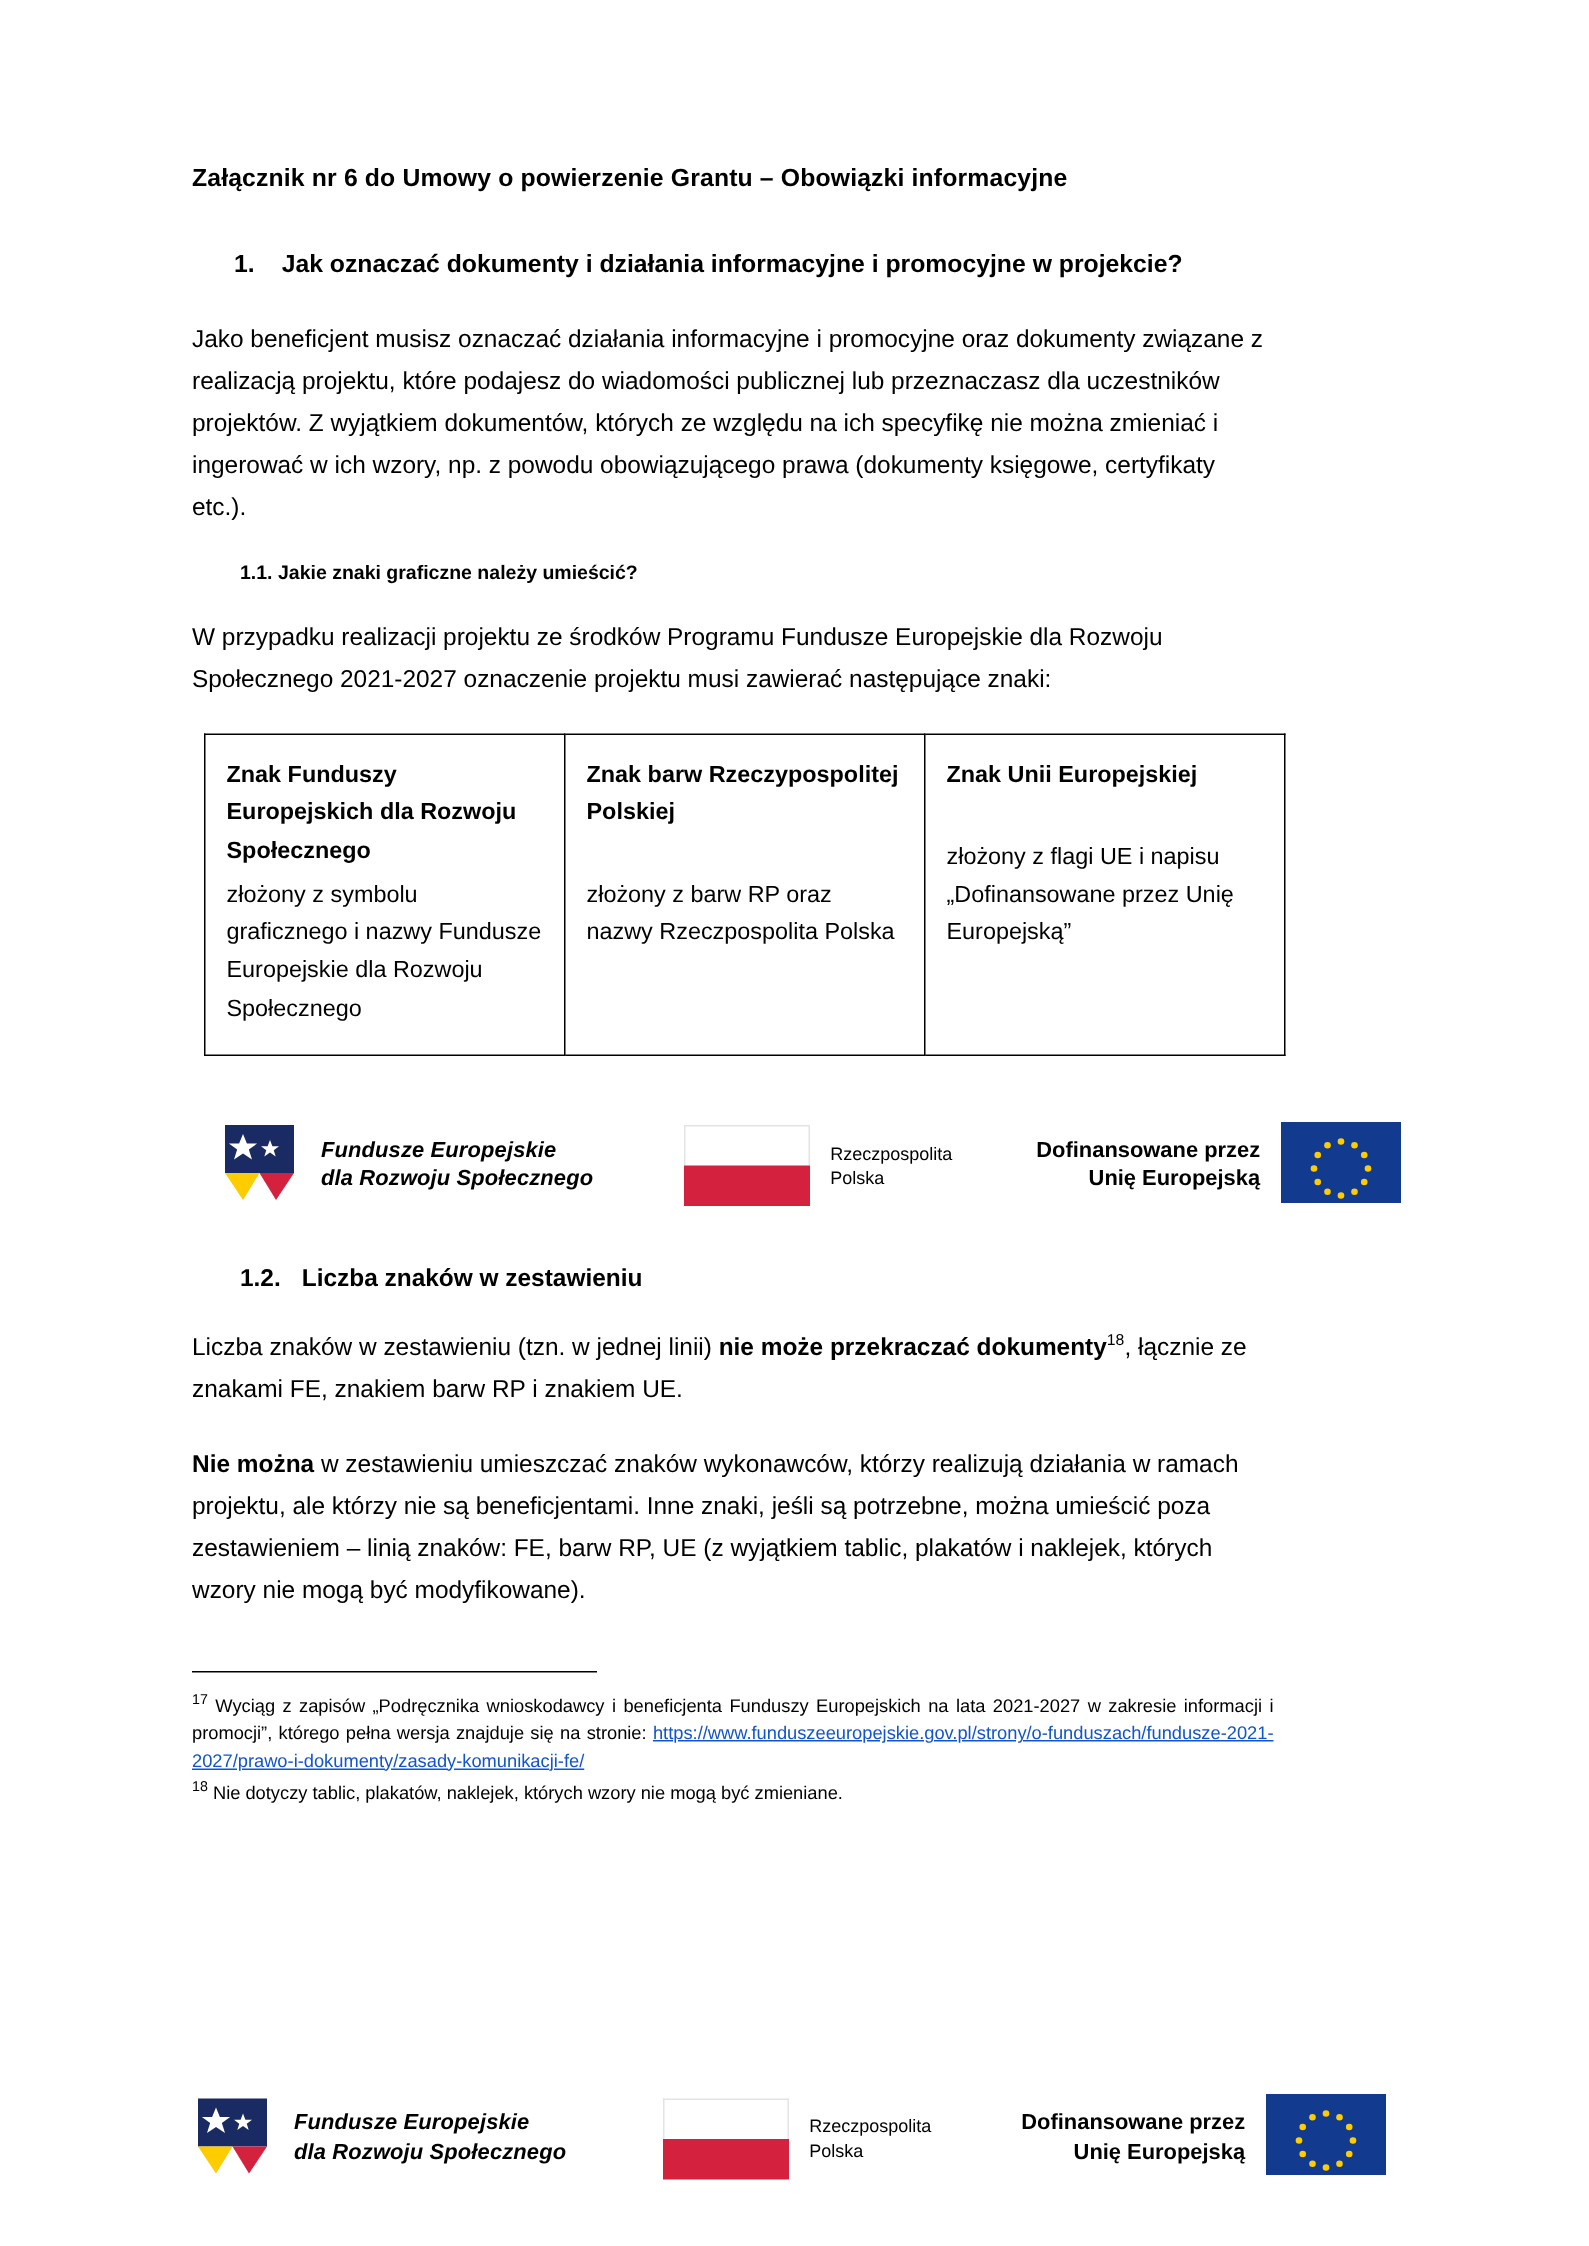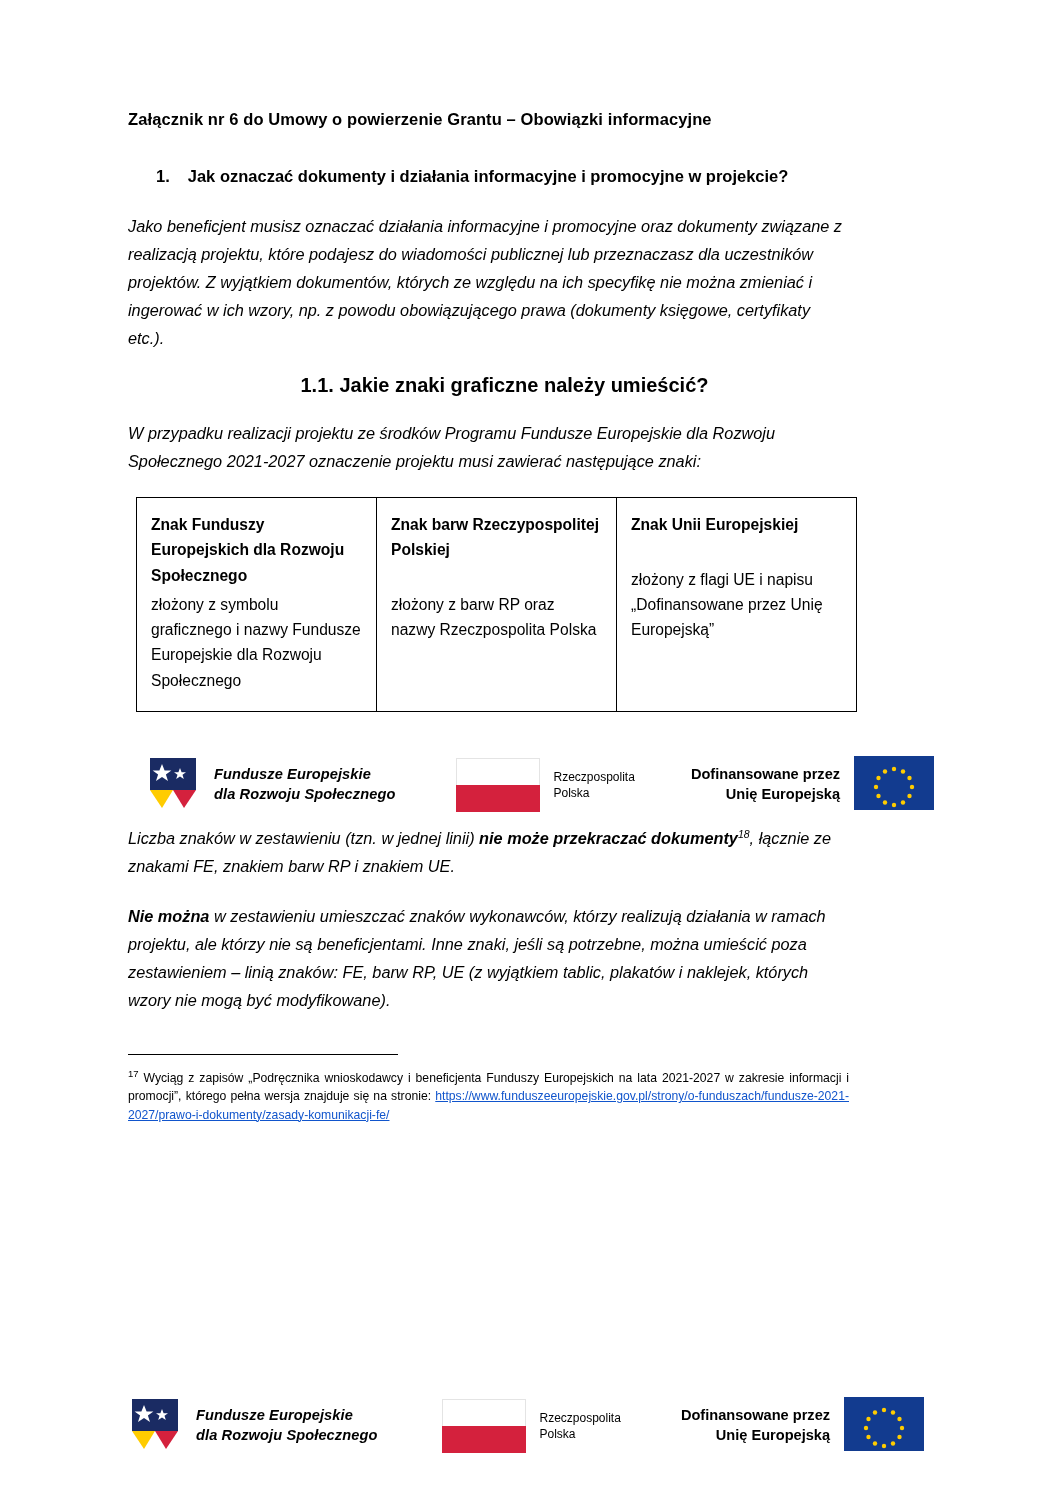--- a/index.html
+++ b/index.html
@@ -36,28 +36,26 @@
     padding-left: 28px;
   }
   .section-heading .num {
     font-weight: bold;
   }
   p.body-text {
     font-size: 16.3px;
     line-height: 1.72;
     margin: 0 0 22px 0;
     text-align: left;
-    font-style: italic;
   }
   .sub-heading {
-    font-size: 20px;
+    font-size: 13px;
     font-weight: bold;
     margin: 0 0 22px 0;
     padding-left: 32px;
-    text-align: center;
   }
   .sub-heading-2 {
     font-size: 16.3px;
     font-weight: bold;
     margin: 36px 0 22px 0;
     padding-left: 32px;
     display: flex;
     gap: 14px;
   }
   table.signs {
@@ -262,33 +260,40 @@
             <circle cx="24.5" cy="40" r="2.2"></circle>
             <circle cx="22" cy="31" r="2.2"></circle>
             <circle cx="24.5" cy="22" r="2.2"></circle>
             <circle cx="31" cy="15.5" r="2.2"></circle>
           </g>
         </svg>
       </span>
     </div>
   </div>
 
+  <div class="sub-heading-2">
+    <span>1.2.</span>
+    <span>Liczba znaków w zestawieniu</span>
+  </div>
 
   <p class="body-text">
     <span>Liczba znaków w zestawieniu (tzn. w jednej linii) </span><b>nie może przekraczać dokumenty</b><sup class="fn">18</sup><span>, łącznie ze znakami FE, znakiem barw RP i znakiem UE.</span>
   </p>
 
   <p class="body-text">
     <b>Nie można</b><span> w zestawieniu umieszczać znaków wykonawców, którzy realizują działania w ramach projektu, ale którzy nie są beneficjentami. Inne znaki, jeśli są potrzebne, można umieścić poza zestawieniem – linią znaków: FE, barw RP, UE (z wyjątkiem tablic, plakatów i naklejek, których wzory nie mogą być modyfikowane).</span>
   </p>
 
   <div class="footnote-area">
     <div class="footnote-rule"></div>
     <p class="footnote">
       <sup>17</sup><span> Wyciąg z zapisów „Podręcznika wnioskodawcy i beneficjenta Funduszy Europejskich na lata 2021-2027 w zakresie informacji i promocji”, którego pełna wersja znajduje się na stronie: </span><a href="#">https://www.funduszeeuropejskie.gov.pl/strony/o-funduszach/fundusze-2021-2027/prawo-i-dokumenty/zasady-komunikacji-fe/</a>
+    </p>
+    <p class="footnote">
+      <sup>18</sup><span> Nie dotyczy tablic, plakatów, naklejek, których wzory nie mogą być zmieniane.</span>
     </p>
   </div>
 
   <div class="page-footer">
     <div class="logo-strip footer-strip">
       <div class="fe-logo">
         <span class="fe-mark">
           <svg width="54" height="58" viewBox="0 0 54 58">
             <path d="M4 2 H50 V34 H4 Z" fill="#1a2b63"></path>
             <polygon points="16,8 18.6,14.4 25.4,14.4 19.9,18.4 22,25 16,21 10,25 12.1,18.4 6.6,14.4 13.4,14.4" fill="#ffffff"></polygon>

